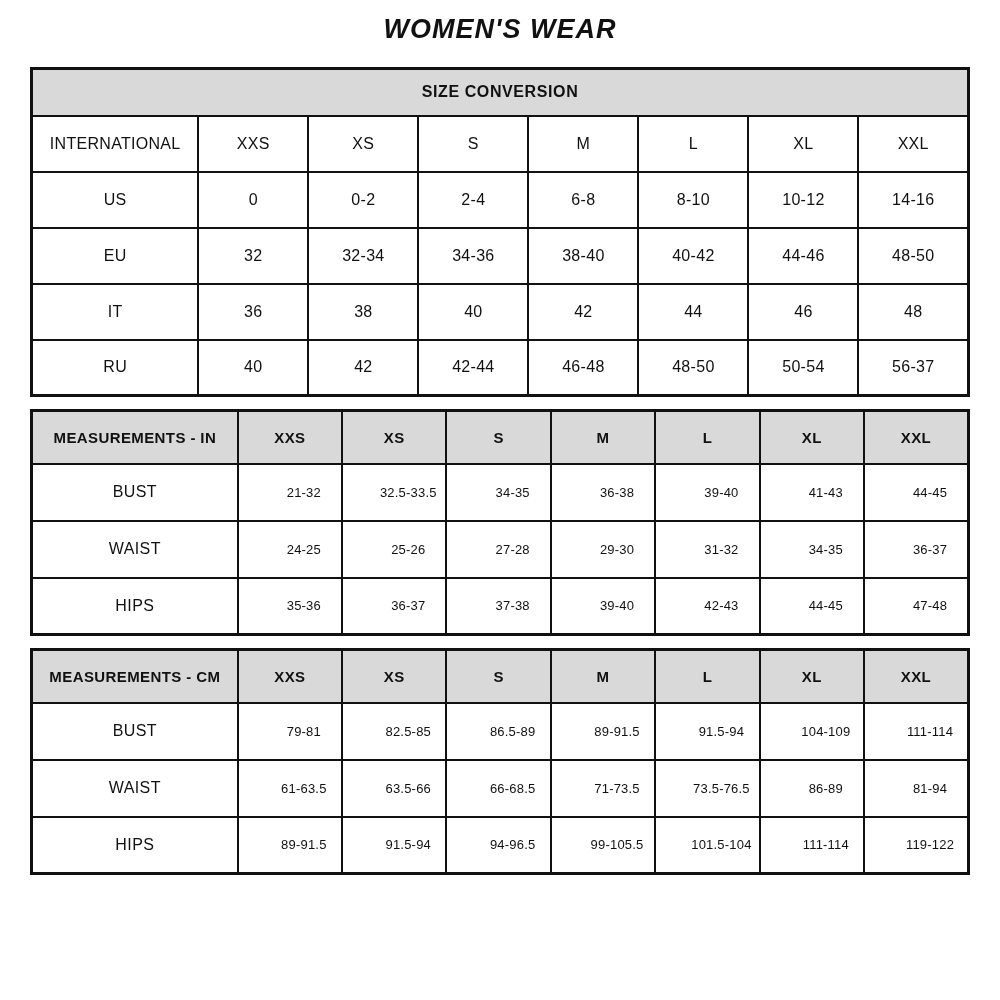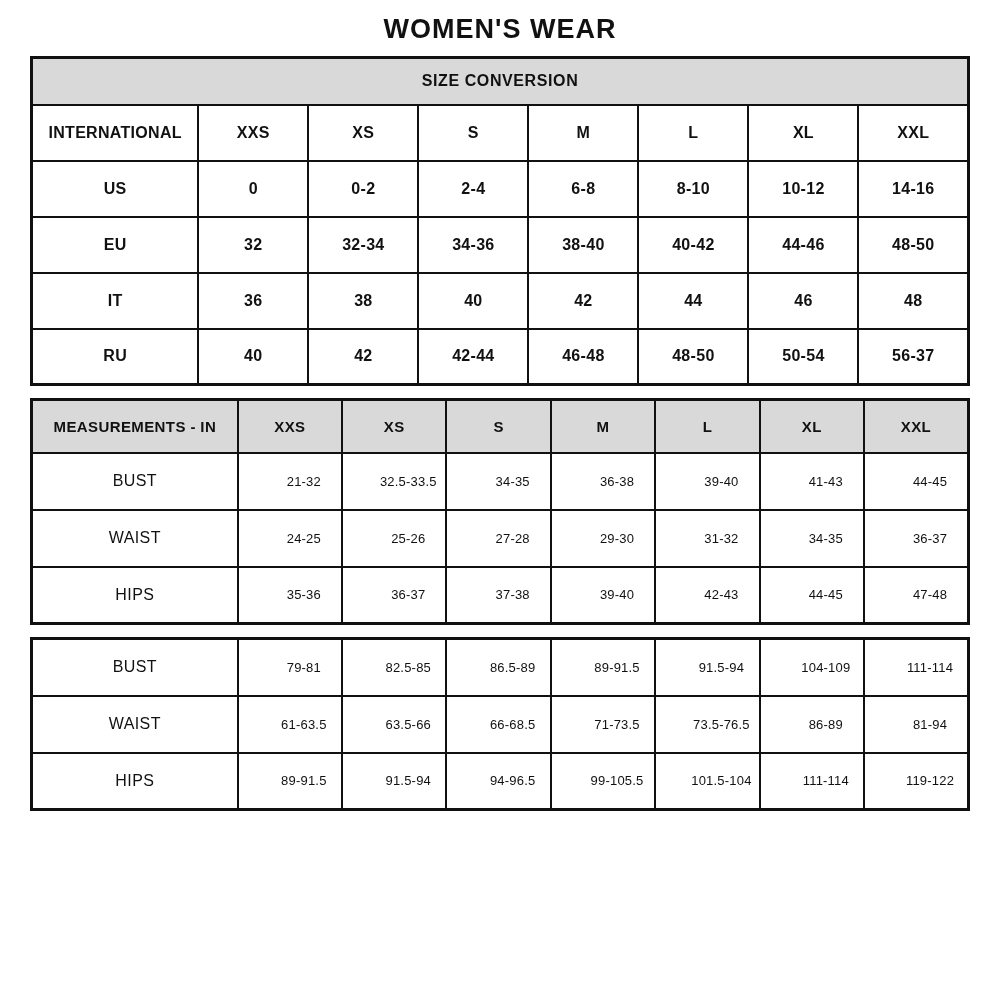--- a/index.html
+++ b/index.html
@@ -9,21 +9,22 @@
     font-family: "Liberation Sans", "DejaVu Sans", sans-serif;
     color: #111111;
   }
   .page { width: 940px; margin: 0 auto; padding-top: 12px; }
   h1.page-title {
     text-align: center;
     font-size: 27px;
     font-weight: 700;
     letter-spacing: 1px;
     color: #111111;
-    margin: 2px 0 11px 0;
+    margin: 2px 0 22px 0;
+    font-style: italic;
   }
   table {
     width: 100%;
     border-collapse: collapse;
     table-layout: fixed;
     border: 3px solid #111111;
     margin-bottom: 12px;
   }
   td, th {
     border: 2px solid #111111;
@@ -34,21 +35,21 @@
   }
   .gray { background: #d9d9d9; }
   
   .t1 .band-row th {
     height: 47px;
     font-size: 16px;
     font-weight: 700;
     letter-spacing: 0.6px;
   }
   .t1 tr.data-row { height: 56px; }
-  .t1 td { font-size: 16px; font-weight: 700; letter-spacing: 0.3px; }
+  .t1 td { font-size: 16px; font-weight: 400; letter-spacing: 0.3px; }
   
   .meas tr.head-row { height: 53px; }
   .meas tr.data-row { height: 57px; }
   .meas th {
     font-size: 15px;
     font-weight: 700;
     letter-spacing: 0.4px;
   }
   .meas td.row-label { font-size: 16px; font-weight: 400; letter-spacing: 0.4px; }
   .meas td.val { font-size: 13px; font-weight: 400; letter-spacing: 0.2px; padding-left: 32px; }
@@ -188,20 +189,30 @@
       <col style="width:22%">
       <col style="width:11.14%">
         <col style="width:11.14%">
         <col style="width:11.14%">
       <col style="width:11.14%">
         <col style="width:11.14%">
         <col style="width:11.14%">
         <col style="width:11.14%">
     </colgroup>
     <tbody>
+        <tr class="head-row">
+      <th class="gray">MEASUREMENTS - CM</th>
+      <th class="gray">XXS</th>
+      <th class="gray">XS</th>
+      <th class="gray">S</th>
+      <th class="gray">M</th>
+      <th class="gray">L</th>
+      <th class="gray">XL</th>
+      <th class="gray">XXL</th>
+    </tr>
     <tr class="data-row">
       <td class="row-label">BUST</td>
       <td class="val">79-81</td>
       <td class="val">82.5-85</td>
       <td class="val">86.5-89</td>
       <td class="val">89-91.5</td>
       <td class="val">91.5-94</td>
       <td class="val">104-109</td>
       <td class="val">111-114</td>
     </tr>

